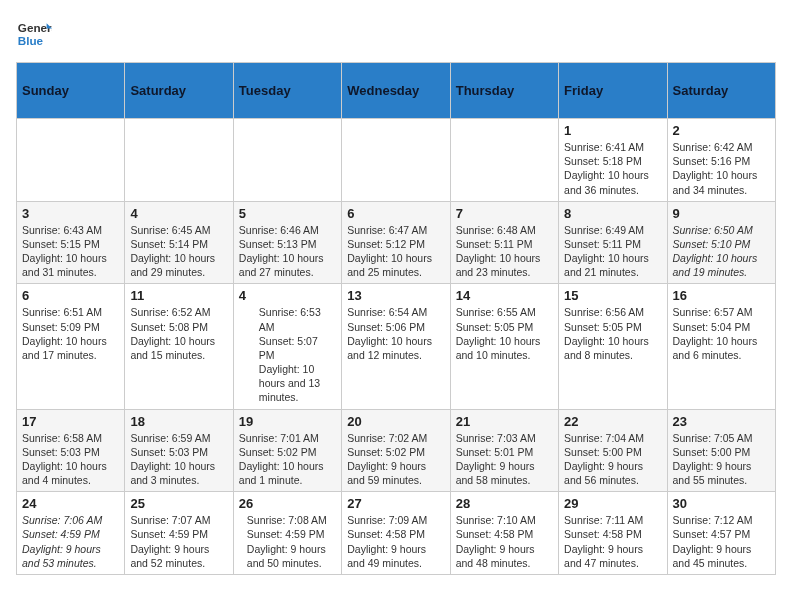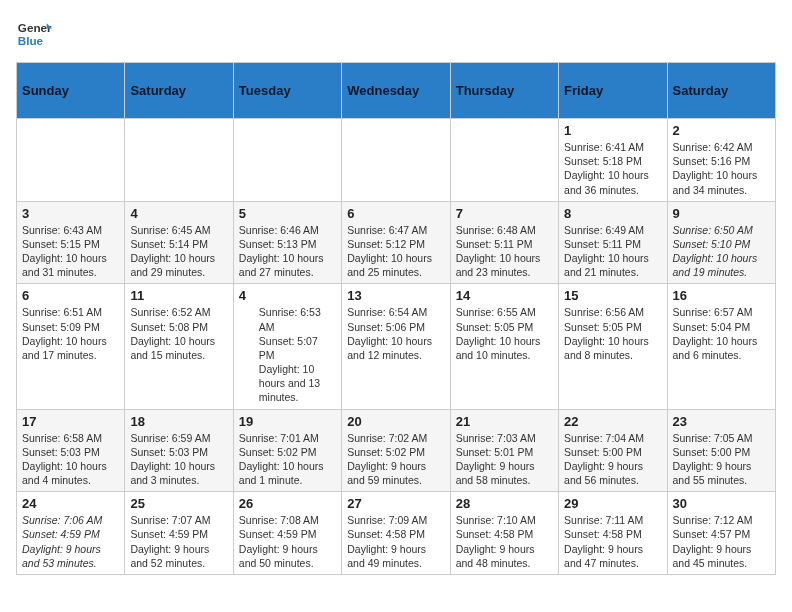--- a/index.html
+++ b/index.html
@@ -259,21 +259,21 @@
 Daylight: 9 hours and 53 minutes.</div>
         </td>
         <td>
           <span class="day-num">25</span>
           <div class="day-info" style="white-space: pre-line;">Sunrise: 7:07 AM
 Sunset: 4:59 PM
 Daylight: 9 hours and 52 minutes.</div>
         </td>
         <td>
           <span class="day-num">26</span>
-          <div class="day-info" style="white-space: pre-line;">Sunrise: 7:08 AM
+          <div class="day-info" style="white-space: pre-line; margin-left: 8px;">Sunrise: 7:08 AM
 Sunset: 4:59 PM
 Daylight: 9 hours and 50 minutes.</div>
         </td>
         <td>
           <span class="day-num">27</span>
           <div class="day-info" style="white-space: pre-line;">Sunrise: 7:09 AM
 Sunset: 4:58 PM
 Daylight: 9 hours and 49 minutes.</div>
         </td>
         <td>

